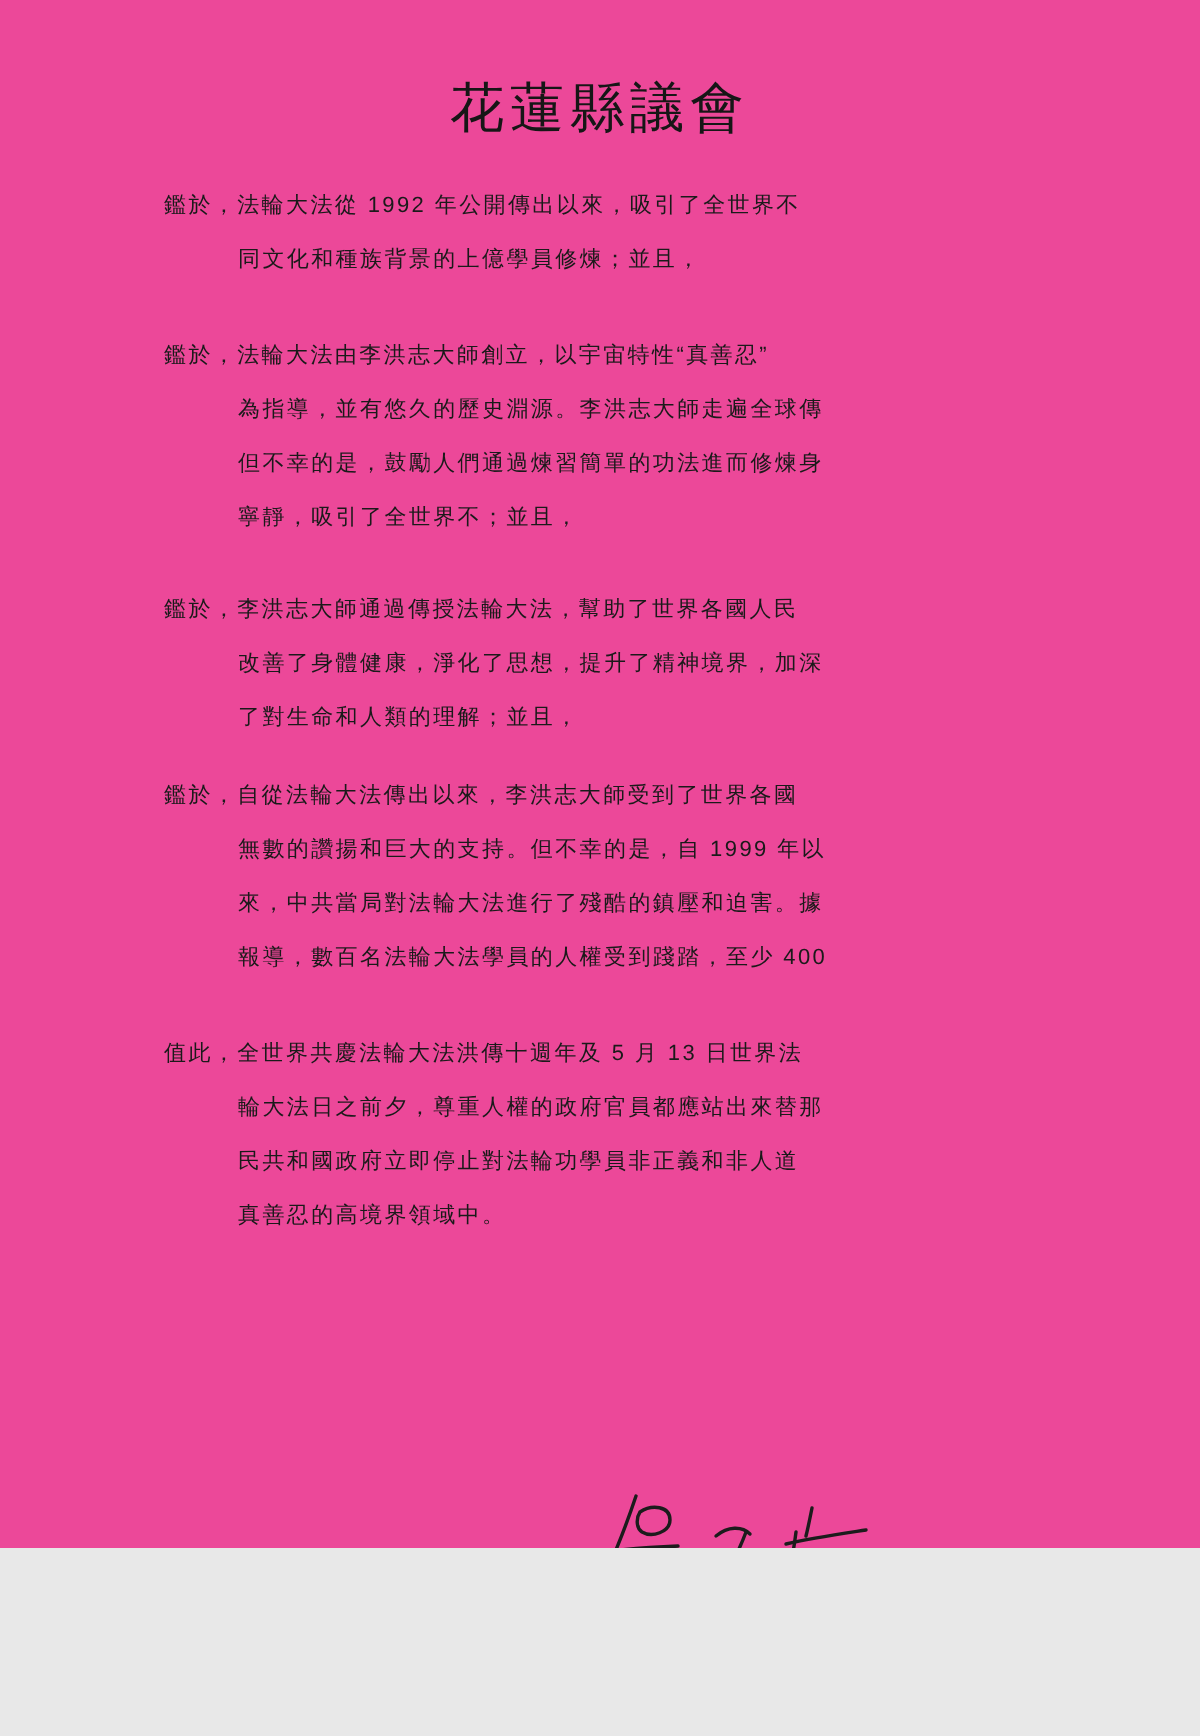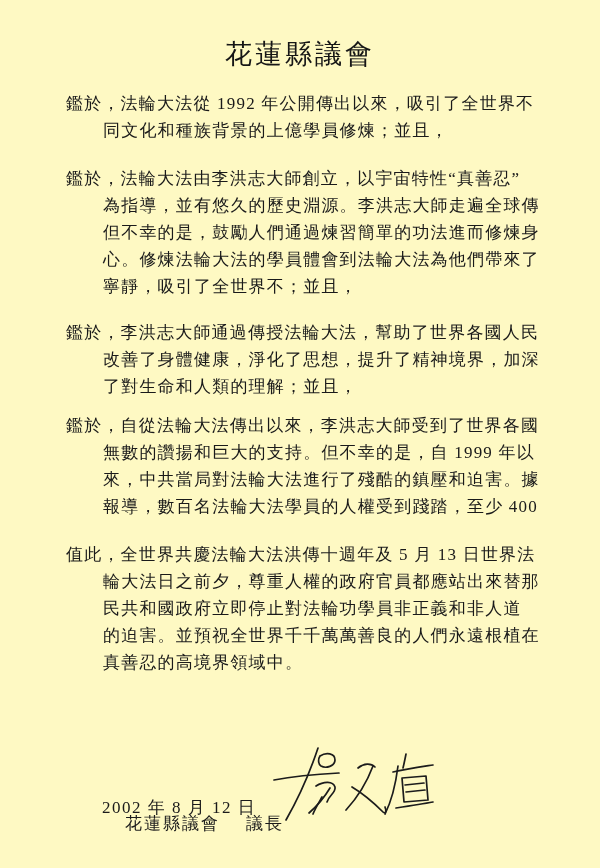--- a/index.html
+++ b/index.html
@@ -3,25 +3,25 @@
 <meta charset="utf-8">
 <style>
   html, body {
     margin: 0;
     padding: 0;
     background: #e8e8e8;
   }
   .page {
     position: relative;
     width: 600px;
-    height: 868px;
+    height: 774px;
     margin: 0 auto;
-    background: #fef9c3;
+    background: #ec4899;
     color: #1a1a1a;
-    font-family: Liberation Serif, serif;
+    font-family: Liberation Sans, sans-serif;
     overflow: hidden;
   }
   .title {
     position: absolute;
     top: 36px;
     left: 0;
     right: 0;
     margin: 0;
     text-align: center;
     font-size: 27px;
@@ -31,25 +31,26 @@
   }
   .body {
     position: absolute;
     top: 90px;
     left: 66px;
     width: 500px;
   }
   .para { margin: 0; }
   .para .line {
     white-space: pre;
-    font-size: 17px;
+    font-size: 11px;
     line-height: 27px;
     letter-spacing: 1.2px;
     padding-left: 37px;
     color: #1a1a1a;
+    margin-left: 16px;
   }
   .para .line.first { padding-left: 0; }
   
   .para-0 { margin-top: 0; }
   .para-1 { margin-top: 21px; }
   .para-2 { margin-top: 19px; }
   .para-3 { margin-top: 12px; }
   .para-4 { margin-top: 4px; }
   .para-5 { margin-top: 21px; }
 
@@ -97,41 +98,39 @@
 
   <main class="body">
       <div class="para para-0">
         <div class="line first">鑑於，法輪大法從 1992 年公開傳出以來，吸引了全世界不</div>
         <div class="line">同文化和種族背景的上億學員修煉；並且，</div>
       </div>
       <div class="para para-1">
         <div class="line first">鑑於，法輪大法由李洪志大師創立，以宇宙特性“真善忍”</div>
         <div class="line">為指導，並有悠久的歷史淵源。李洪志大師走遍全球傳</div>
         <div class="line">但不幸的是，鼓勵人們通過煉習簡單的功法進而修煉身</div>
-        <div class="line">心。修煉法輪大法的學員體會到法輪大法為他們帶來了</div>
         <div class="line">寧靜，吸引了全世界不；並且，</div>
       </div>
       <div class="para para-2">
         <div class="line first">鑑於，李洪志大師通過傳授法輪大法，幫助了世界各國人民</div>
         <div class="line">改善了身體健康，淨化了思想，提升了精神境界，加深</div>
         <div class="line">了對生命和人類的理解；並且，</div>
       </div>
       <div class="para para-3">
         <div class="line first">鑑於，自從法輪大法傳出以來，李洪志大師受到了世界各國</div>
         <div class="line">無數的讚揚和巨大的支持。但不幸的是，自 1999 年以</div>
         <div class="line">來，中共當局對法輪大法進行了殘酷的鎮壓和迫害。據</div>
         <div class="line">報導，數百名法輪大法學員的人權受到踐踏，至少 400</div>
       </div>
       <div class="para para-4">
       </div>
       <div class="para para-5">
         <div class="line first">值此，全世界共慶法輪大法洪傳十週年及 5 月 13 日世界法</div>
         <div class="line">輪大法日之前夕，尊重人權的政府官員都應站出來替那</div>
         <div class="line">民共和國政府立即停止對法輪功學員非正義和非人道</div>
-        <div class="line">的迫害。並預祝全世界千千萬萬善良的人們永遠根植在</div>
         <div class="line">真善忍的高境界領域中。</div>
       </div>
     </main>
 
   <div class="sig-line">
     <span>花蓮縣議會</span><span class="sig-gap"></span><span>議長</span>
   </div>
 
   <svg class="handwriting" viewBox="0 0 165 80" aria-label="handwritten signature">
 

